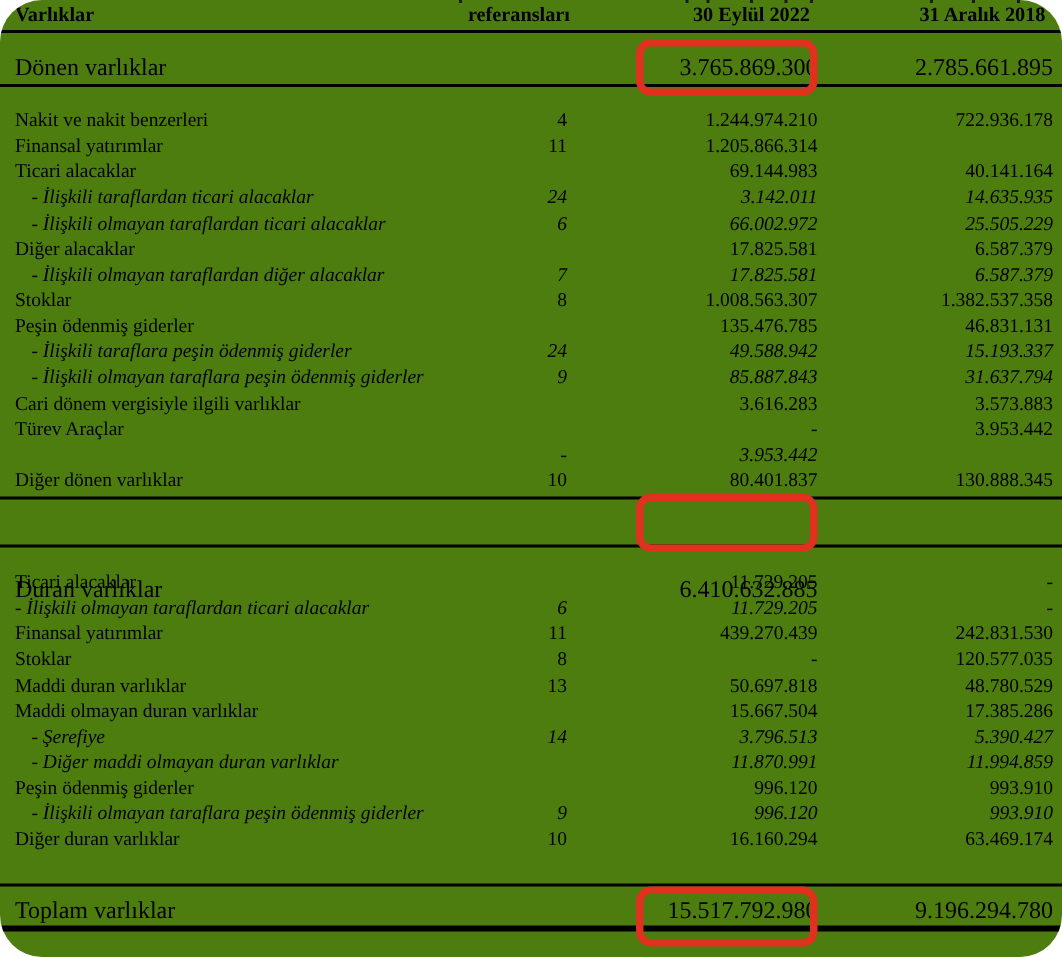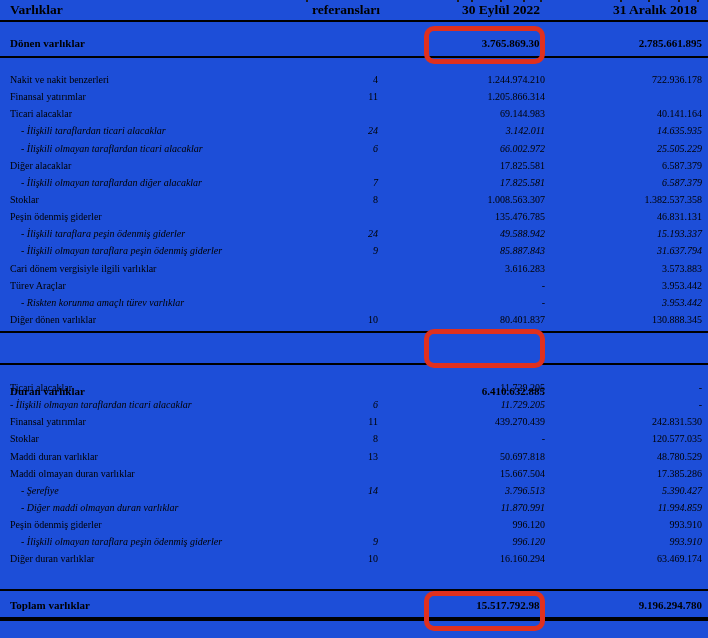--- a/index.html
+++ b/index.html
@@ -3,22 +3,23 @@
 <meta charset="utf-8">
 <style>
   * { margin: 0; padding: 0; box-sizing: border-box; }
   html, body { background: #ffffff; }
   body { font-family: "Liberation Serif", "DejaVu Serif", serif; color: #000; }
 
   .page {
     position: relative;
     width: 708px;
     height: 638px;
-    background: #1d4ed8;
+    background: #4d7c0f;
     overflow: hidden;
+    border-radius: 28px;
   }
 
   
   .frag {
     position: absolute; top: 0; left: 306px;
     width: 2px; height: 2px; background: #1a1a1a;
     box-shadow: 151px 0 #1a1a1a, 165px 0 #1a1a1a, 194px 0 #1a1a1a,
                 217px 0 #1a1a1a, 234px 0 #1a1a1a, 314px 0 #1a1a1a,
                 342px 0 #1a1a1a, 372px 0 #1a1a1a, 391px 0 #1a1a1a;
   }
@@ -45,32 +46,32 @@
   .rule { position: absolute; left: 0; width: 708px; background: #000; height: 2px; }
   .rule-1 { top: 20px; }
   .rule-2 { top: 56px; }
   .rule-3 { top: 331px; }
   .rule-4 { top: 363px; }
   .rule-5 { top: 589px; }
   .rule-6 { top: 617px; height: 4px; }
 
   .section-header {
     position: absolute; left: 0;
-    font-weight: bold; font-size: 11px;
+    font-weight: normal; font-size: 16px;
   }
   .sh-donen  { top: 37px; }
   .sh-duran  { top: 345px; margin-top: 40px; }
   .sh-toplam { top: 599px; }
 
   .rows-block { position: absolute; left: 0; }
   .rows-donen { top: 71px; }
   .rows-duran { top: 379px; }
 
   .row {
-    font-size: 10px;
+    font-size: 13px;
     height: 17.15px;
     line-height: 17.15px;
   }
   .row.italic { font-style: italic; }
   .row.indent .c-label { padding-left: 11px; }
 
   .highlight-box {
     position: absolute;
     left: 424px;
     width: 121px;
@@ -180,21 +181,20 @@
         <span class="cell c-val">3.616.283</span>
         <span class="cell c-val">3.573.883</span>
       </div>
       <div class="grid-row row">
         <span class="cell c-label">Türev Araçlar</span>
         <span class="cell c-ref"></span>
         <span class="cell c-val">-</span>
         <span class="cell c-val">3.953.442</span>
       </div>
       <div class="grid-row row italic indent">
-        <span class="cell c-label">- Riskten korunma amaçlı türev varlıklar</span>
         <span class="cell c-ref"></span>
         <span class="cell c-val">-</span>
         <span class="cell c-val">3.953.442</span>
       </div>
       <div class="grid-row row">
         <span class="cell c-label">Diğer dönen varlıklar</span>
         <span class="cell c-ref">10</span>
         <span class="cell c-val">80.401.837</span>
         <span class="cell c-val">130.888.345</span>
       </div>

